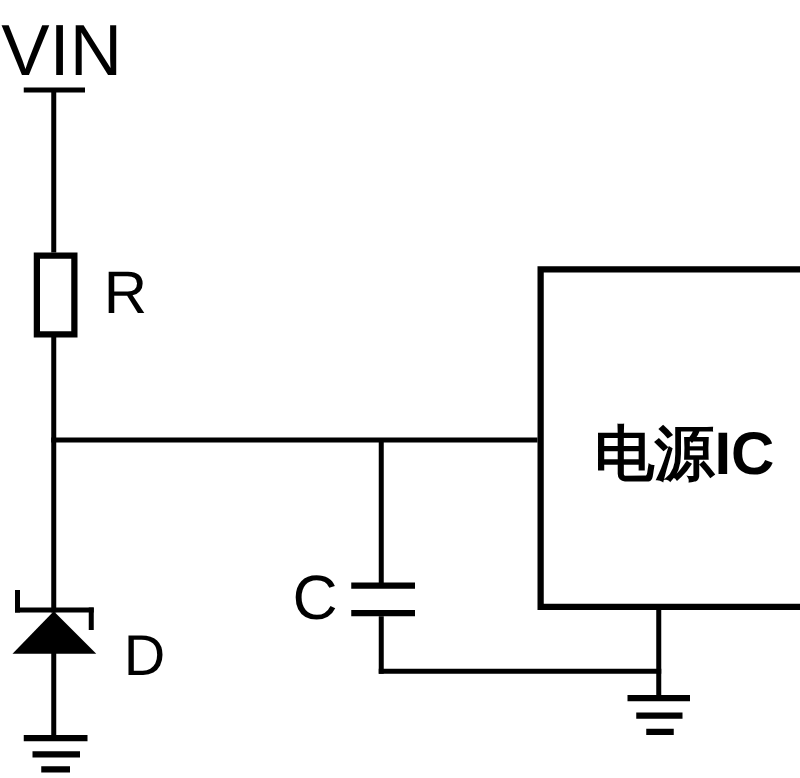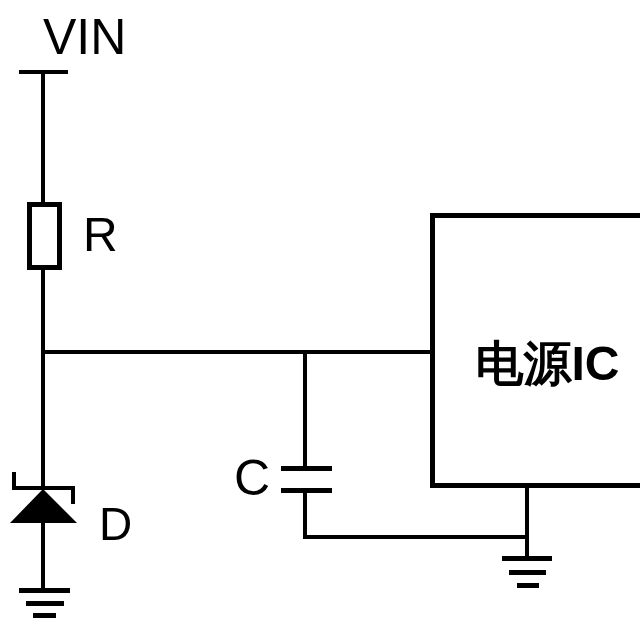--- a/index.html
+++ b/index.html
@@ -53,21 +53,21 @@
     border-left: 33px solid transparent;
     border-right: 34px solid transparent;
     border-bottom: 34px solid #000000;
   }
 </style>
 </head>
 <body>
 
 <div id="canvas">
 
-  <div class="lbl" style="left:1px; top:12px; font-size:50px;margin-left:42px;">VIN</div>
+  <div class="lbl" style="left:1px; top:12px; font-size:58px;">VIN</div>
   <div class="wire" style="left:19px; top:70px; width:49px; height:4px;"></div>
   <div class="wire" style="left:41px; top:72px; width:4px; height:132px;"></div>
 
   <div class="comp-rect" style="left:27px; top:202px; width:35px; height:68px;"></div>
   <div class="lbl" style="left:83px; top:211px; font-size:48px;">R</div>
 
   <div class="wire" style="left:41px; top:268px; width:4px; height:222px;"></div>
 
   <div class="wire" style="left:41px; top:350px; width:391px; height:4px;"></div>
 

